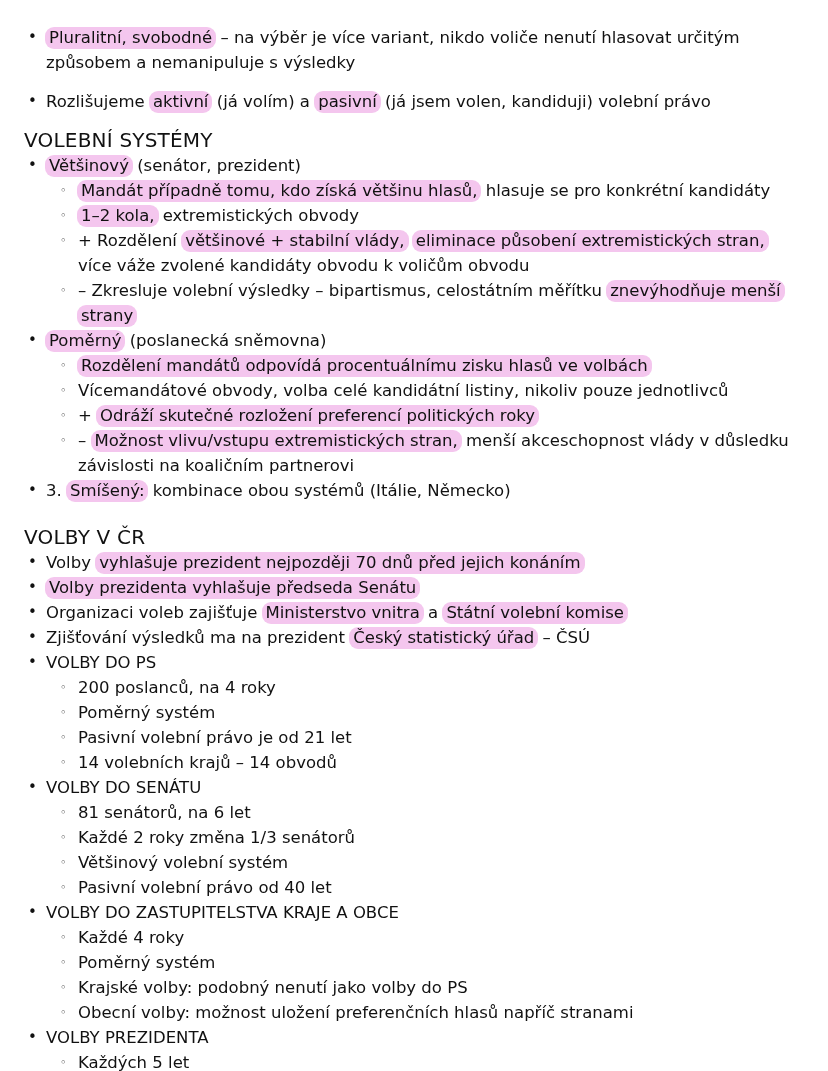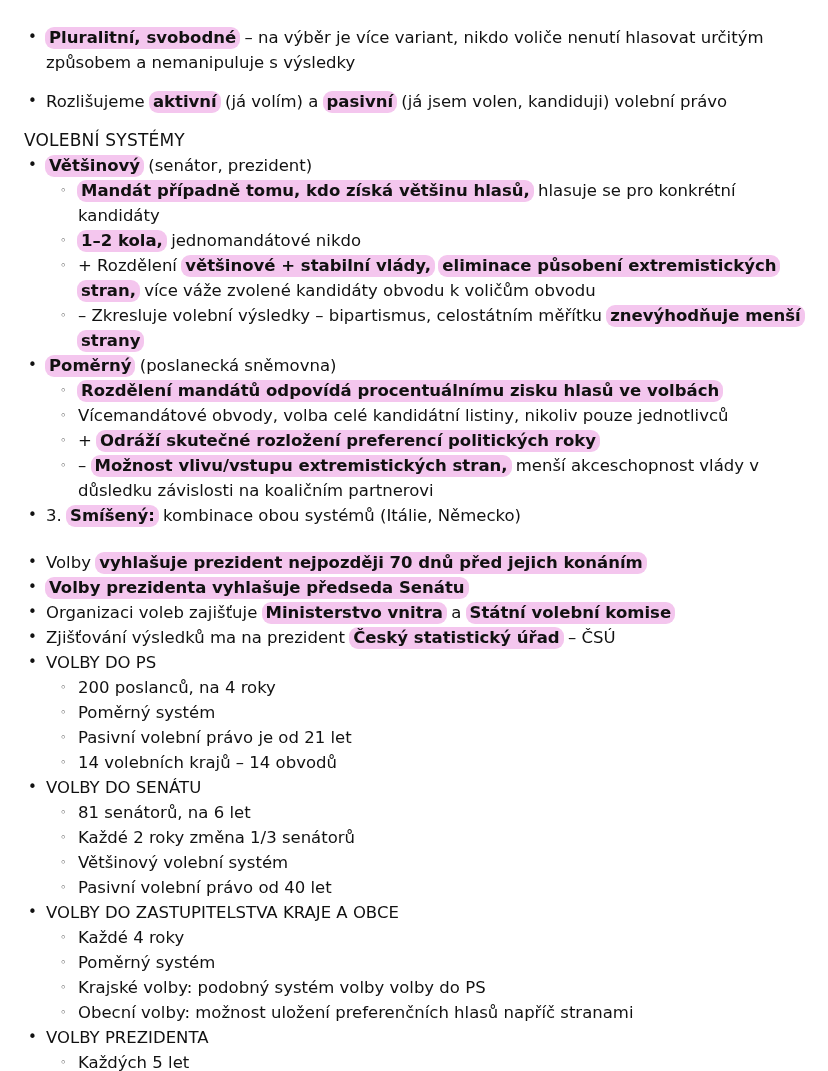--- a/index.html
+++ b/index.html
@@ -22,21 +22,21 @@
     padding: 18px 22px 8px 22px;
     background: #ffffff;
     position: relative;
   }
   .spacer-lg { height: 22px; }
   .spacer-md { height: 14px; }
   .spacer-sm { height: 7px; }
 
   
   .heading {
-    font-size: 17px;
+    font-size: 20px;
     line-height: 25px;
     letter-spacing: 0.2px;
     color: #111111;
     padding-left: 2px;
     white-space: nowrap;
   }
 
   
   .li {
     position: relative;
@@ -76,21 +76,20 @@
   .li.wrap .text { display: block; }
 
   
   mark.hl {
     background: #f4c6ee;
     color: #111111;
     border-radius: 9px;
     padding: 1px 4px 2px 4px;
     margin: 0 -1px;
     box-decoration-break: clone;
-    font-weight: bold;
     -webkit-box-decoration-break: clone;
   }
 </style>
 </head>
 <body>
 
 <div id="page">
 
   <div class="spacer-sm"></div>
 
@@ -115,21 +114,21 @@
     <span class="text"><mark class="hl">Většinový</mark><span> (senátor, prezident)</span></span>
   </div>
 
   <div class="li li2">
     <span class="marker">◦</span>
     <span class="text"><mark class="hl">Mandát případně tomu, kdo získá většinu hlasů,</mark><span> hlasuje se pro konkrétní kandidáty</span></span>
   </div>
 
   <div class="li li2">
     <span class="marker">◦</span>
-    <span class="text"><mark class="hl">1–2 kola,</mark><span> jednomandátové nikdo</span></span>
+    <span class="text"><mark class="hl">1–2 kola,</mark><span> extremistických obvody</span></span>
   </div>
 
   <div class="li li2 wrap">
     <span class="marker">◦</span>
     <span class="text"><span>+ Rozdělení </span><mark class="hl">většinové + stabilní vlády,</mark><span> </span><mark class="hl">eliminace působení extremistických stran,</mark><span> více váže zvolené kandidáty obvodu k voličům obvodu</span></span>
   </div>
 
   <div class="li li2">
     <span class="marker">◦</span>
     <span class="text"><span>– Zkresluje volební výsledky – bipartismus, celostátním měřítku </span><mark class="hl">znevýhodňuje menší strany</mark></span>
@@ -160,20 +159,21 @@
     <span class="text"><span>– </span><mark class="hl">Možnost vlivu/vstupu extremistických stran,</mark><span> menší akceschopnost vlády v důsledku závislosti na koaličním partnerovi</span></span>
   </div>
 
   <div class="li li1">
     <span class="marker">•</span>
     <span class="text"><span>3. </span><mark class="hl">Smíšený:</mark><span> kombinace obou systémů (Itálie, Německo)</span></span>
   </div>
 
   <div class="spacer-lg"></div>
 
+  <div class="heading">VOLBY V ČR</div>
 
   <div class="li li1">
     <span class="marker">•</span>
     <span class="text"><span>Volby </span><mark class="hl">vyhlašuje prezident nejpozději 70 dnů před jejich konáním</mark></span>
   </div>
 
   <div class="li li1">
     <span class="marker">•</span>
     <span class="text"><mark class="hl">Volby prezidenta vyhlašuje předseda Senátu</mark></span>
   </div>
@@ -237,21 +237,21 @@
   <div class="li li2">
     <span class="marker">◦</span>
     <span class="text">Každé 4 roky</span>
   </div>
   <div class="li li2">
     <span class="marker">◦</span>
     <span class="text">Poměrný systém</span>
   </div>
   <div class="li li2">
     <span class="marker">◦</span>
-    <span class="text">Krajské volby: podobný systém volby volby do PS</span>
+    <span class="text">Krajské volby: podobný nenutí jako volby do PS</span>
   </div>
   <div class="li li2">
     <span class="marker">◦</span>
     <span class="text">Obecní volby: možnost uložení preferenčních hlasů napříč stranami</span>
   </div>
 
   <div class="li li1">
     <span class="marker">•</span>
     <span class="text">VOLBY PREZIDENTA</span>
   </div>

